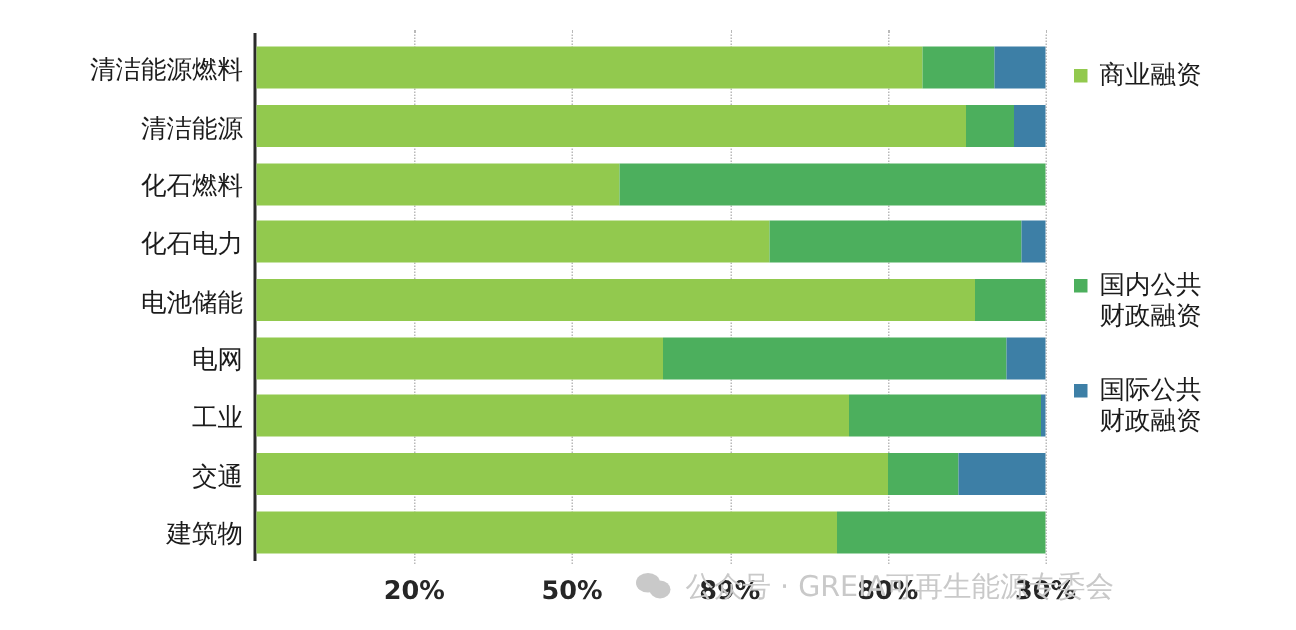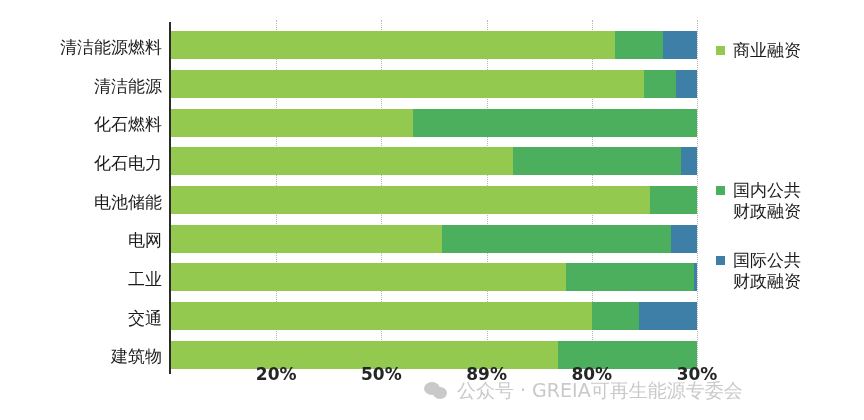--- a/index.html
+++ b/index.html
@@ -62,21 +62,21 @@
     width:100%;
   }
   .seg{
     position:absolute;
     top:0;height:100%;
   }
 
   
   .xticks{
     position:absolute;
-    left:171px;top:364px;
+    left:171px;top:384px;
     width:526px;height:24px;
   }
   .xtick{
     position:absolute;
     top:0;
     transform:translateX(-50%);
     font-size:17px;
     font-weight:bold;
     color:#262626;
     white-space:nowrap;

